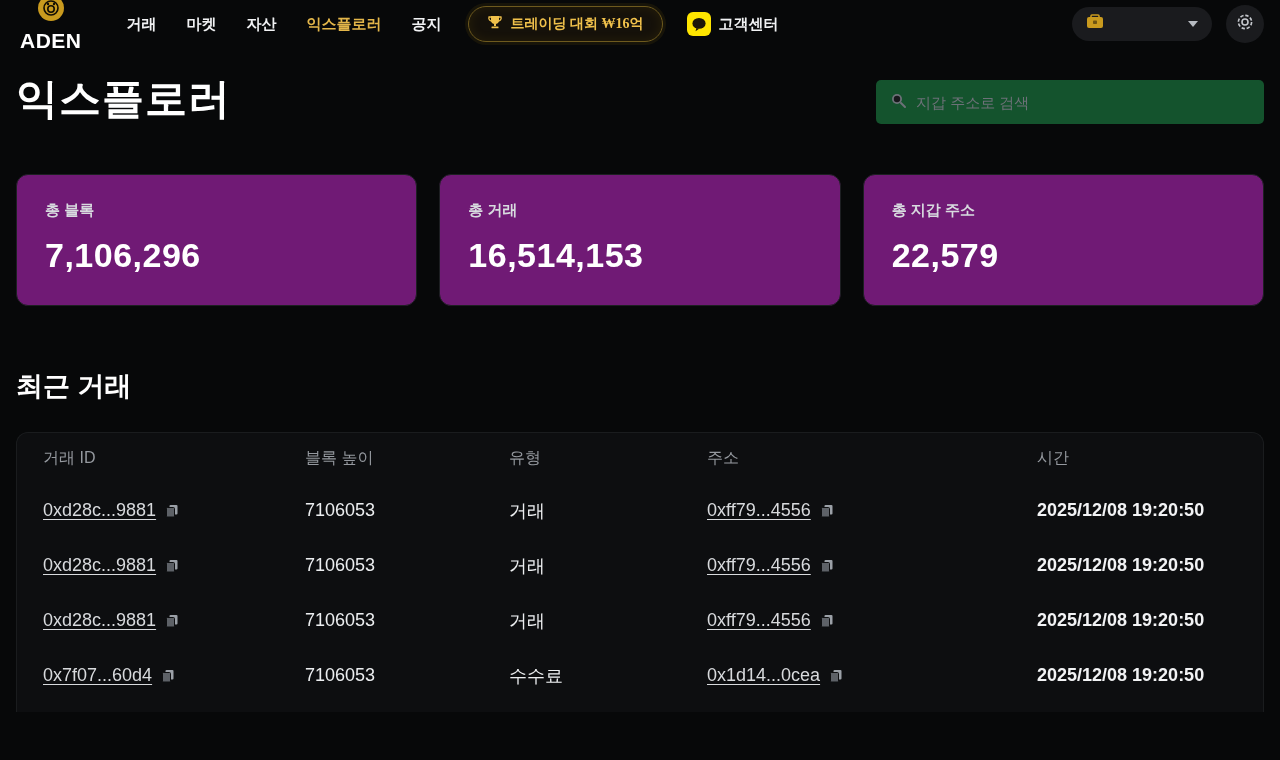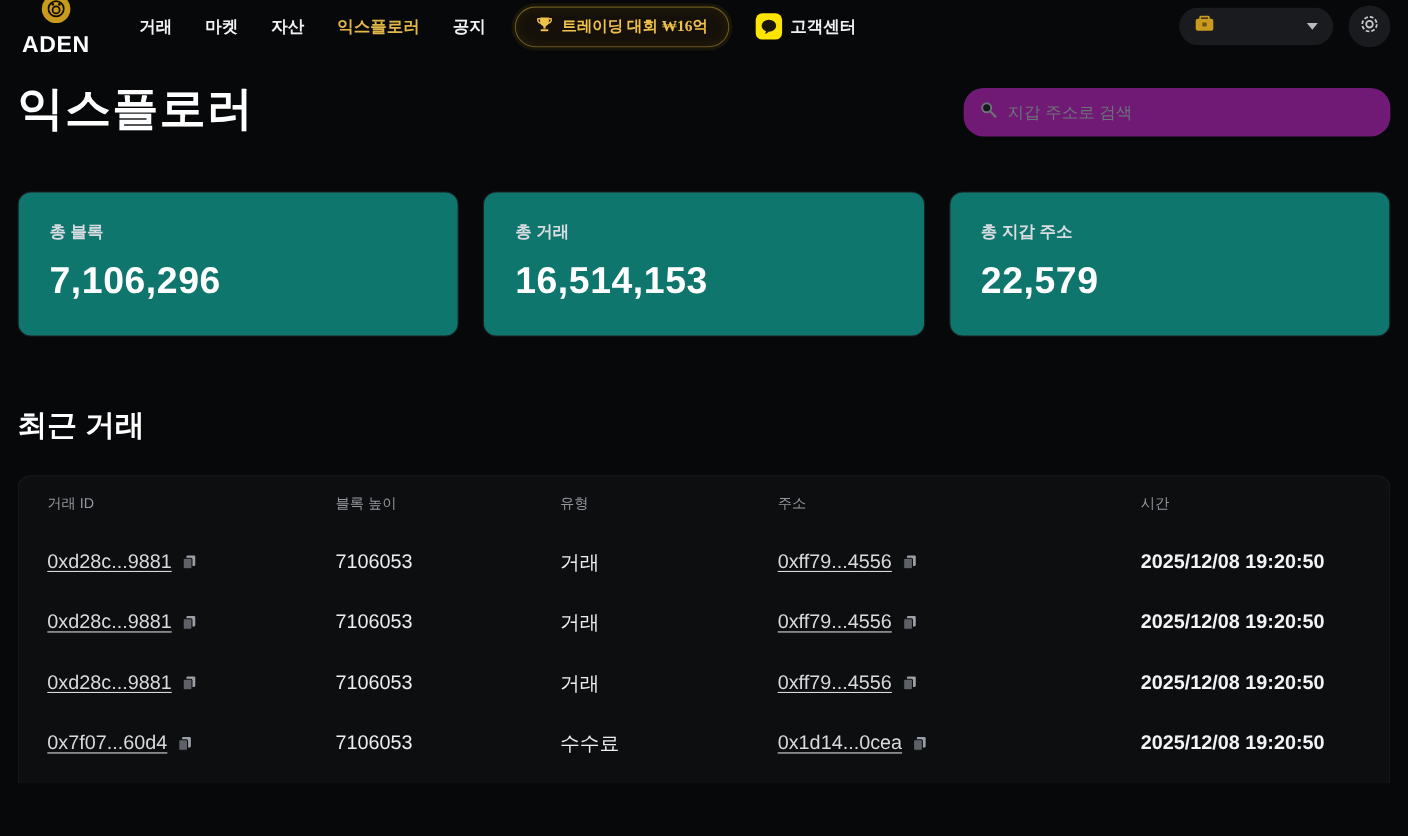--- a/index.html
+++ b/index.html
@@ -42,48 +42,48 @@
   .caret { margin-left:auto; width:0; height:0;
     border-left:5px solid transparent; border-right:5px solid transparent;
     border-top:6px solid #b7bbc1; }
   .gear-btn { width:38px; height:38px; border-radius:50%; background:#1a1b1e;
     display:flex; align-items:center; justify-content:center; cursor:pointer; }
   
   .page { padding:28px 16px 0 16px; }
   .page-head { display:flex; align-items:flex-start; justify-content:space-between; }
   .page-title { font-size:42px; font-weight:800; letter-spacing:1px; color:#fff; line-height:1.1; }
   .search-box {
-    width:388px; height:44px; border-radius:18px; background:#701a75;
+    width:388px; height:44px; border-radius:5px; background:#14532d;
     display:flex; align-items:center; padding:0 14px; gap:9px; margin-top:4px;
   }
   .search-box input {
     flex:1; background:transparent; border:none; outline:none;
     font-size:15px; color:#cfd2d6; font-family:"Liberation Sans", sans-serif;
   }
   .search-box input::placeholder { color:#6d7178; }
   
   .stats { display:flex; gap:22px; margin-top:50px; }
   .stat-card {
-    flex:1; height:132px; background:#0f766e; border:1px solid #1d1f22;
+    flex:1; height:132px; background:#701a75; border:1px solid #1d1f22;
     border-radius:12px; padding:26px 28px;
   }
   .stat-label { font-size:15px; font-weight:700; color:#d8dbdf; }
   .stat-value { font-size:34px; font-weight:800; color:#fff; margin-top:16px; letter-spacing:.5px; }
   
   .section-title { font-size:27px; font-weight:700; color:#fff; margin-top:62px; }
   .table-card {
     margin-top:28px; background:#0d0e10; border:1px solid #1a1c1e;
     border-bottom:none; border-radius:12px 12px 0 0; height:280px; overflow:hidden;
   }
   .t-row {
     display:grid; grid-template-columns:262px 204px 198px 330px 1fr;
     align-items:center; padding:0 26px;
   }
   .t-head { height:50px; }
-  .t-head .t-cell { font-size:13px; color:#95999f; font-weight:400; }
+  .t-head .t-cell { font-size:16px; color:#95999f; font-weight:400; }
   .t-body .t-row { height:55px; }
   .t-cell { font-size:18px; color:#eceef0; }
   .t-cell.right { text-align:left; }
   .cell-time { font-weight:700; color:#f2f3f5; }
   .hash-wrap { display:flex; align-items:center; gap:9px; }
   .hash-link { color:#d8dadd; text-decoration:underline; text-underline-offset:3px; cursor:pointer; }
   .copy-btn { cursor:pointer; display:flex; align-items:center; }
 </style>
 </head>
 <body>

